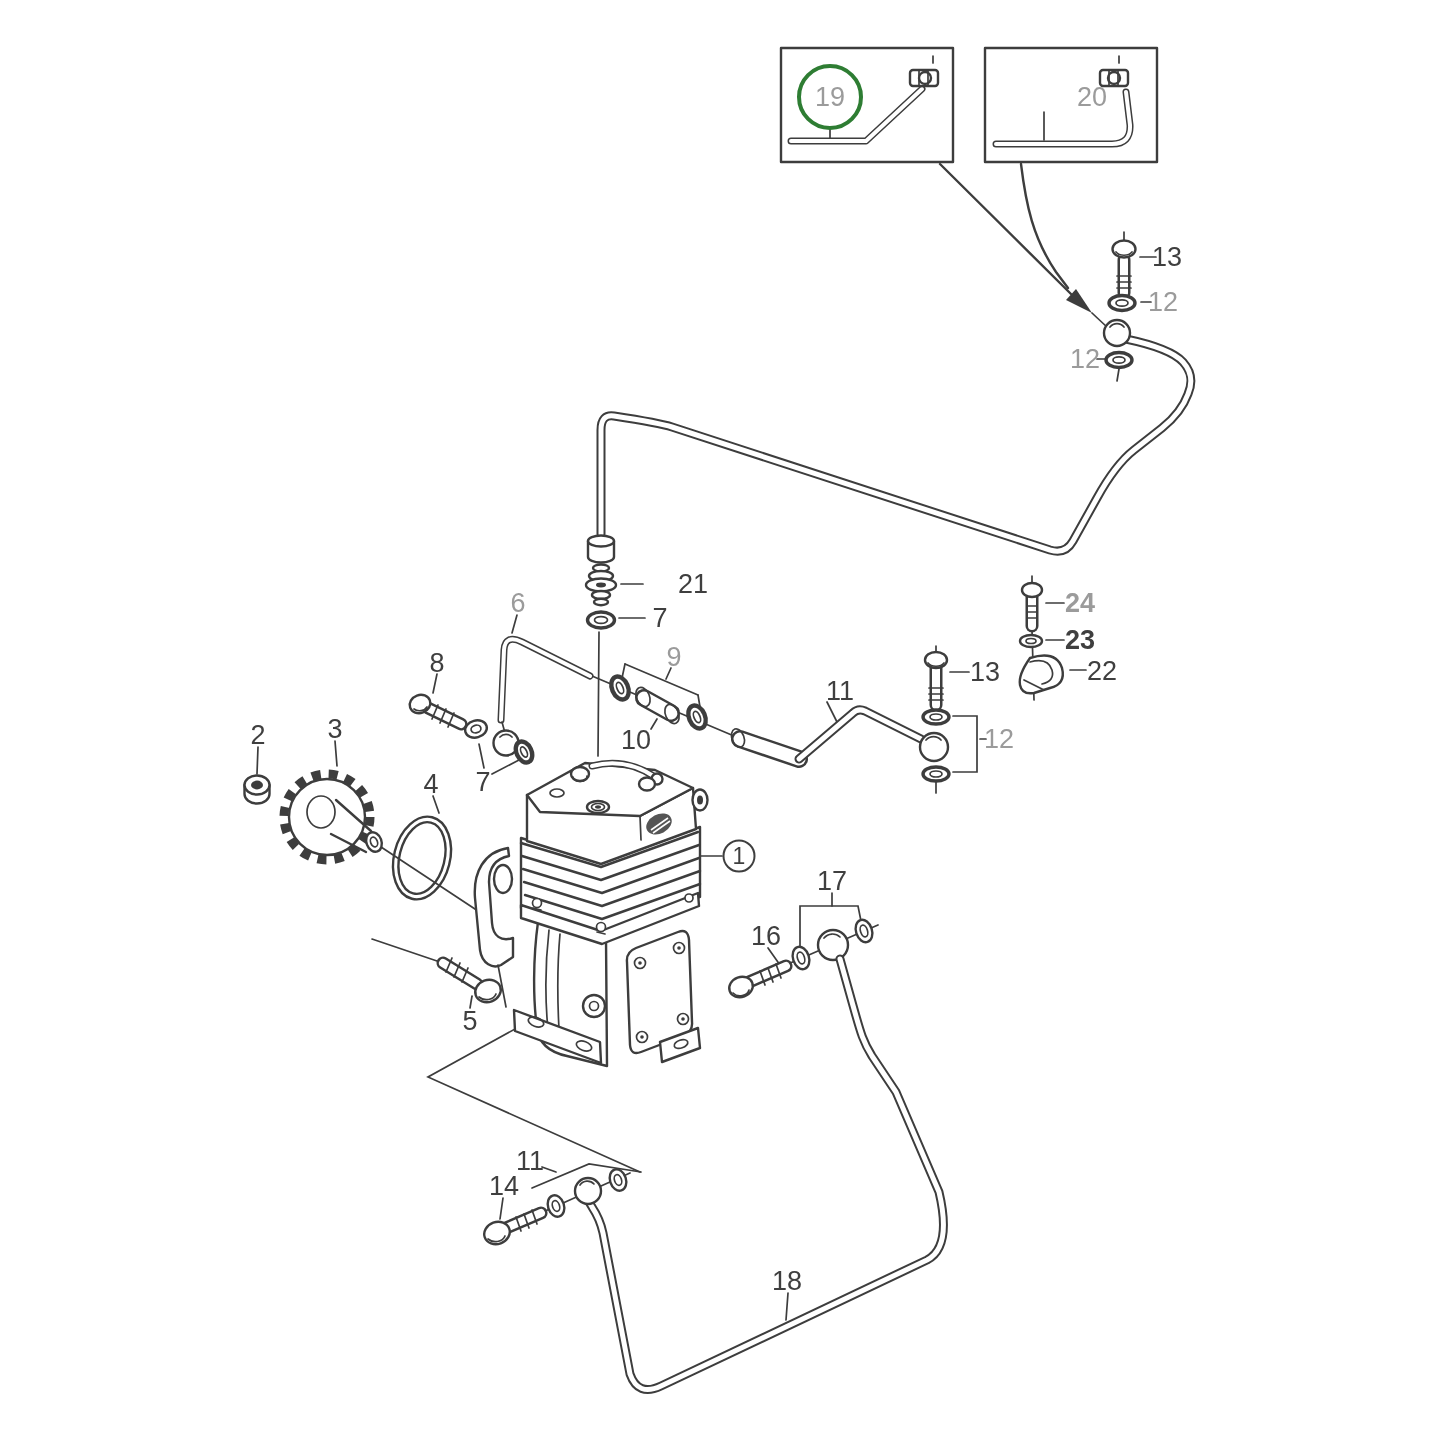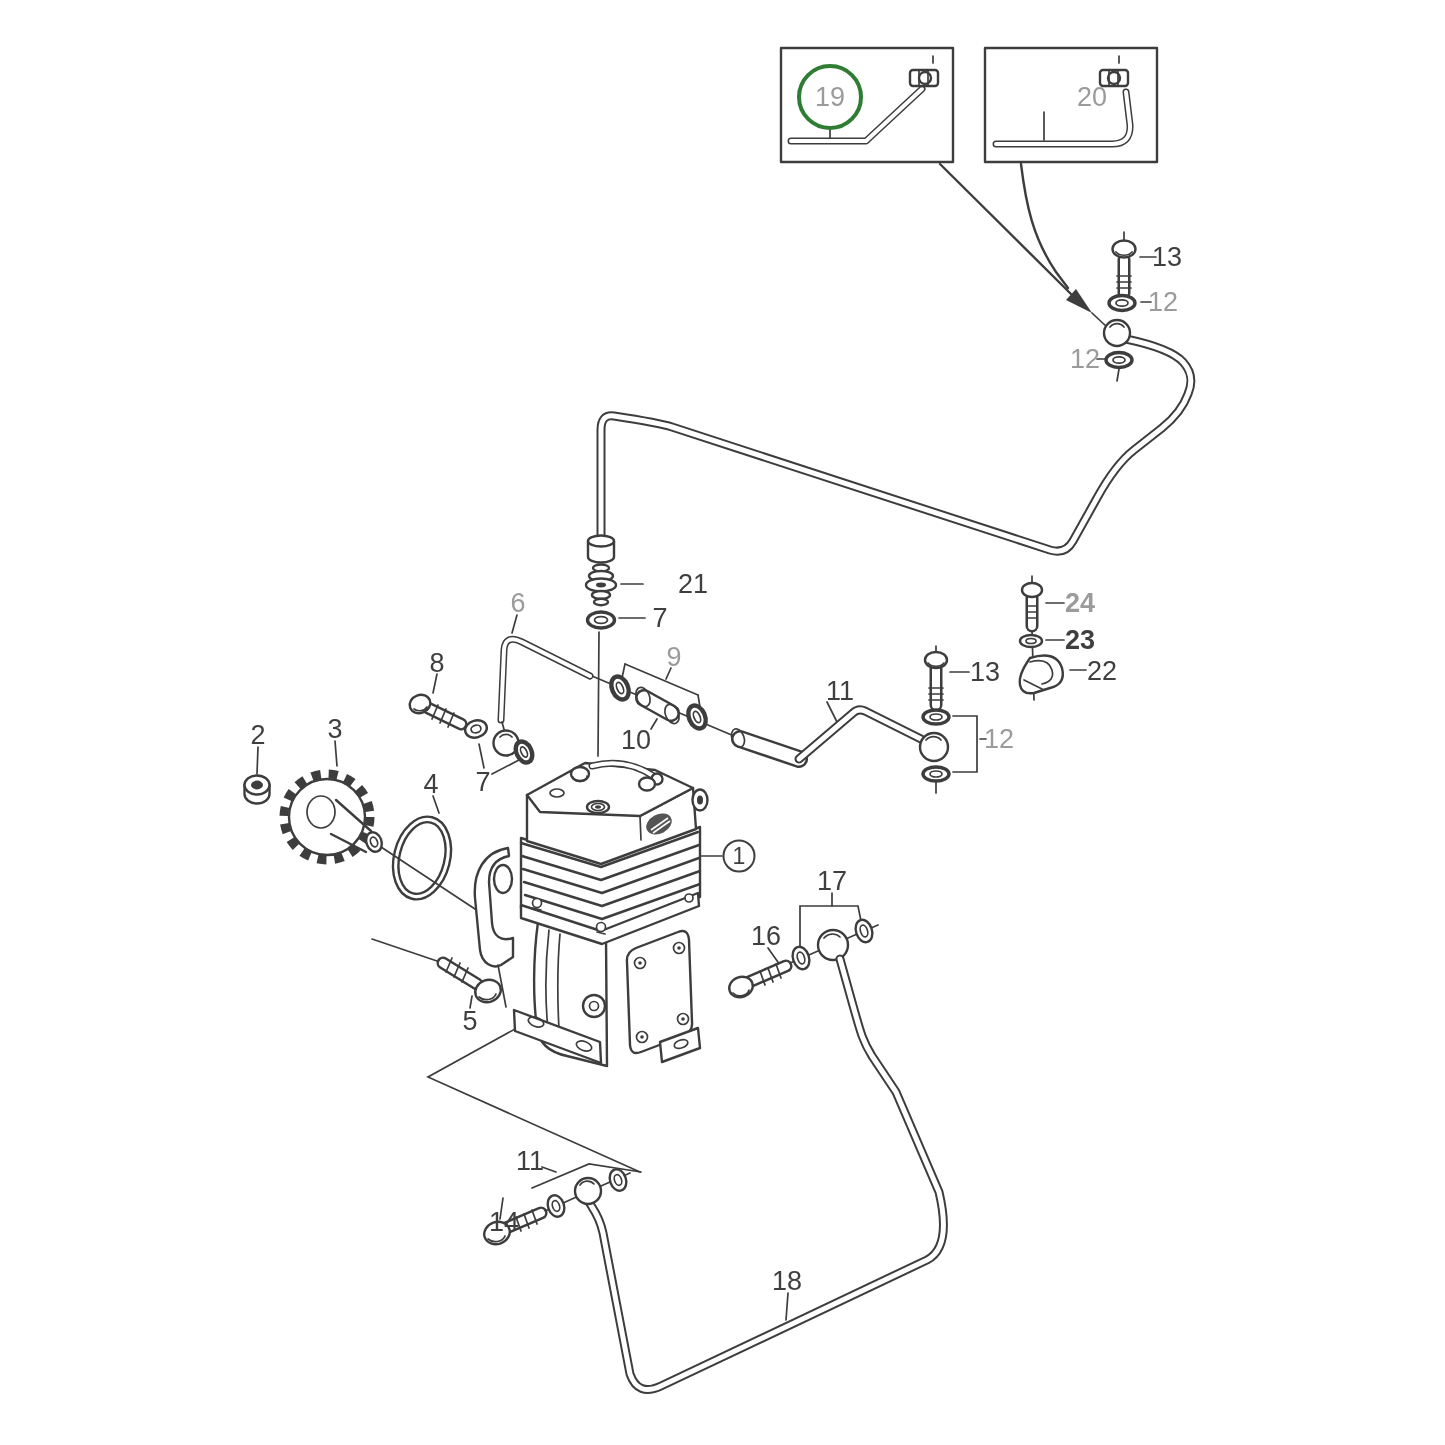--- a/index.html
+++ b/index.html
@@ -433,17 +433,17 @@
       <div class="callout" style="left: 1080px; top: 640px; font-weight: bold;">23</div>
       <div class="callout" style="left: 1102px; top: 671px;">22</div>
       <div class="callout" style="left: 258px; top: 735px;">2</div>
       <div class="callout" style="left: 335px; top: 729px;">3</div>
       <div class="callout" style="left: 431px; top: 784px;">4</div>
       <div class="callout" style="left: 483px; top: 782px;">7</div>
       <div class="callout circled-ink" style="left: 739px; top: 856px;">1</div>
       <div class="callout" style="left: 470px; top: 1021px;">5</div>
       <div class="callout" style="left: 766px; top: 936px;">16</div>
       <div class="callout" style="left: 832px; top: 881px;">17</div>
-      <div class="callout" style="left: 504px; top: 1186px; margin-top: 36px;">14</div>
+      <div class="callout" style="left: 504px; top: 1186px;">14</div>
       <div class="callout" style="left: 530px; top: 1161px;">11</div>
       <div class="callout" style="left: 787px; top: 1281px;">18</div>
     </div>
 </div>
 
 </body></html>

